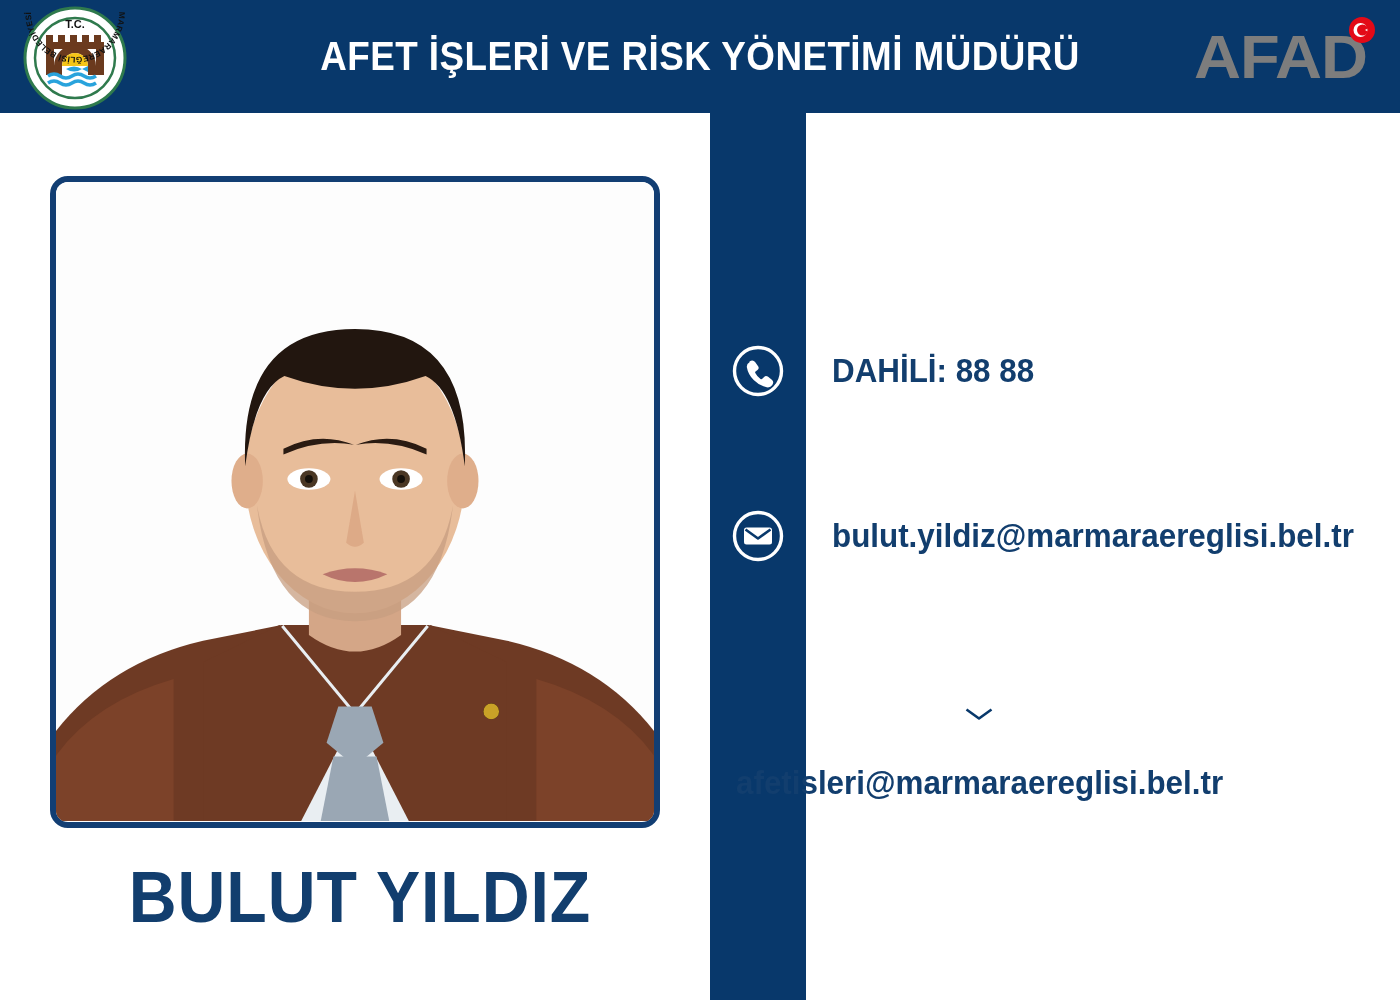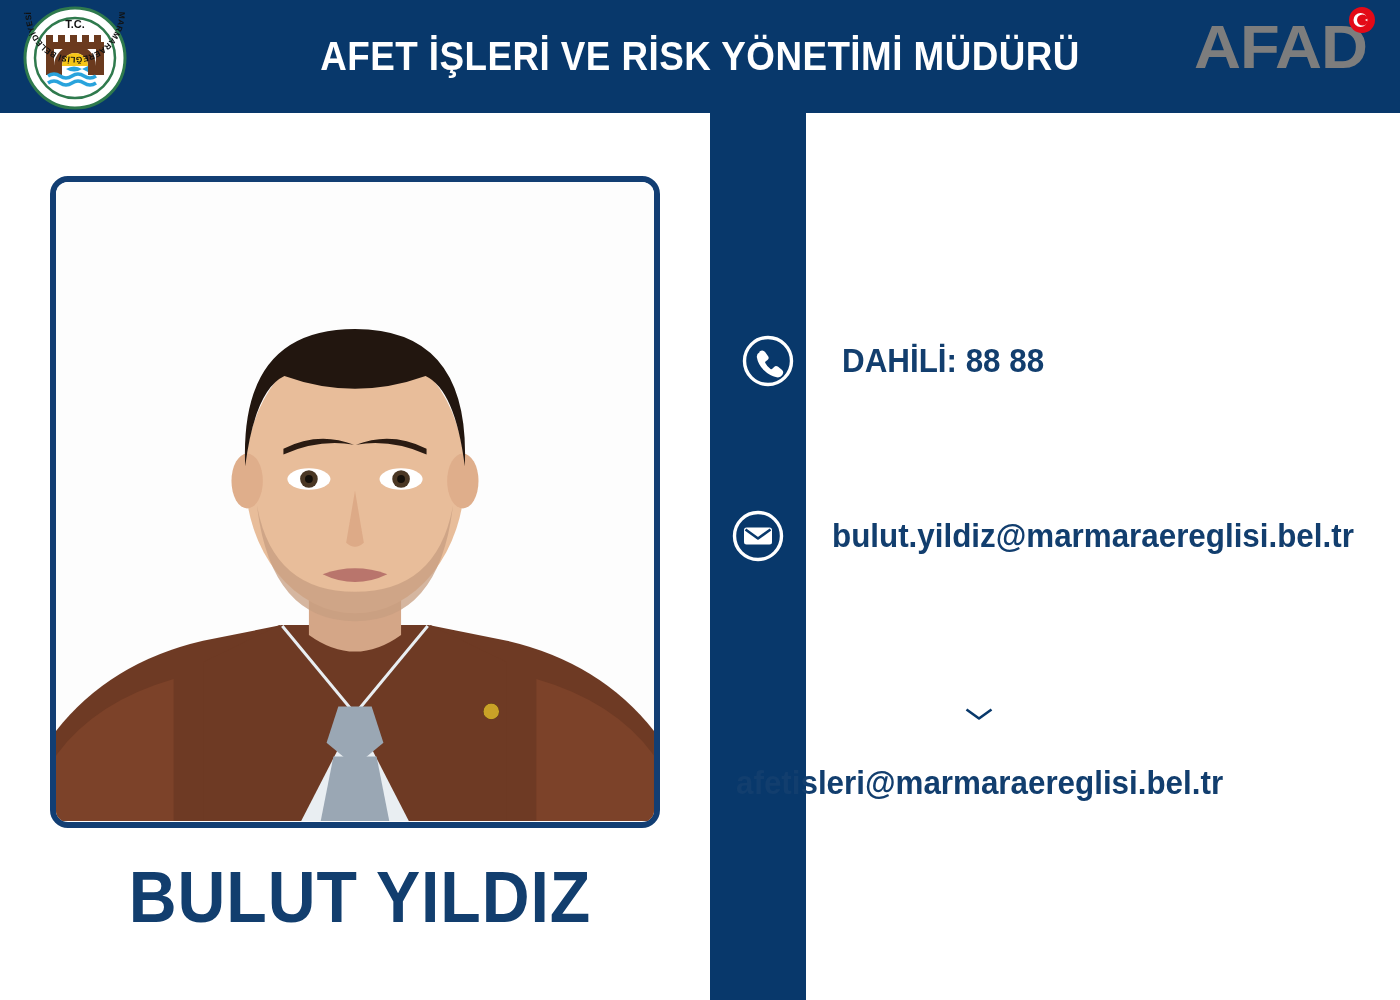--- a/index.html
+++ b/index.html
@@ -25,21 +25,21 @@
     display:flex;align-items:center;justify-content:center;
     color:#ffffff;
     font-size:40px;
     font-weight:bold;
     letter-spacing:0.5px;
     transform:scaleX(0.92);
     white-space:nowrap;
     pointer-events:none;
   }
   .afad-wrap{
-    position:absolute;right:28px;top:12px;width:178px;height:70px;margin-left:33px;
+    position:absolute;right:28px;top:22px;width:178px;height:70px;margin-left:33px;
   }
   .afad-text{
     position:absolute;left:0;top:0;
     font-size:62px;font-weight:bold;color:#7d7d7d;
     letter-spacing:-1px;
     line-height:70px;
     transform:scaleX(1.05);
     transform-origin:left center;
   }
   .afad-flag{
@@ -88,21 +88,21 @@
   }
   .contact-text{
     margin-left:26px;
     color:#123e6e;
     font-size:33px;
     font-weight:bold;
     white-space:nowrap;
     transform:scaleX(0.95);
     transform-origin:left center;
   }
-  #row-phone{top:318px;padding-left:10px;}
+  #row-phone{top:328px;}
   #row-email1{top:493px;}
   #row-email2{top:668px;flex-direction:column;}
 </style>
 </head>
 <body>
 
 <div class="header">
 
   <div class="logo-wrap">
     <svg width="106" height="104" viewBox="0 0 106 104">

